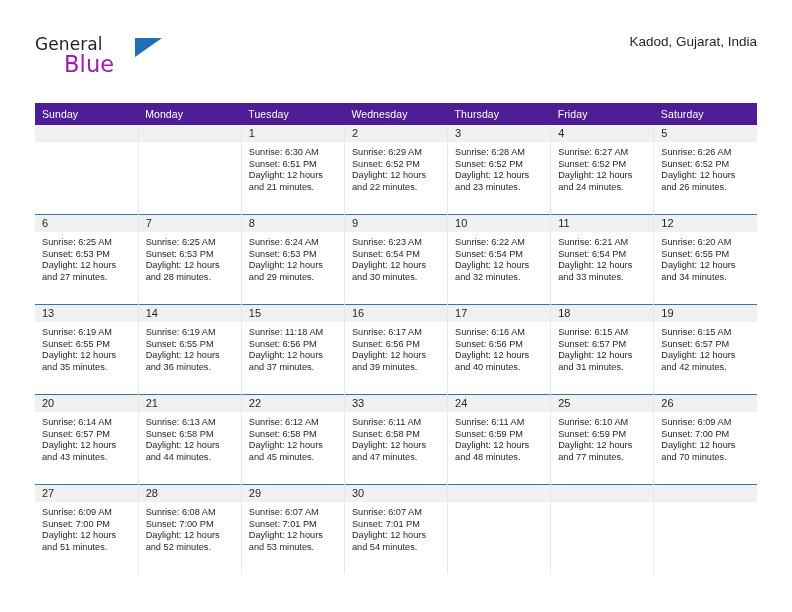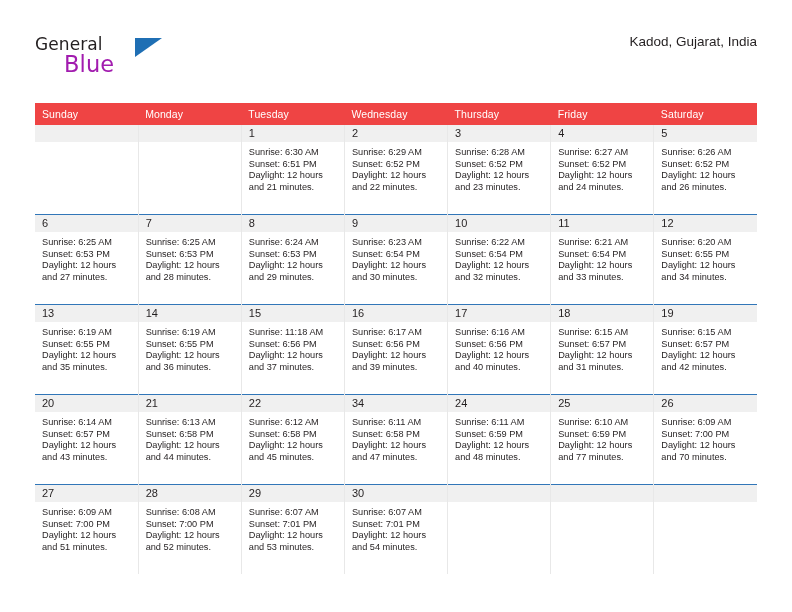--- a/index.html
+++ b/index.html
@@ -100,21 +100,21 @@
     top: 103px;
     width: 722px;
     border-collapse: collapse;
     table-layout: fixed;
   }
   .calendar col {
     width: 103.143px;
   }
 
   .calendar thead th {
-    background: #ef4444;
+    background: #4c1d95;
     color: #ffffff;
     font-size: 10.5px;
     font-weight: 400;
     text-align: left;
     padding: 5px 0 5px 7px;
     height: 11px;
     letter-spacing: 0.1px;
     font-family: "Liberation Sans", sans-serif;
     border: none;
   }
@@ -403,21 +403,21 @@
           <td>
             <div class="daynum-band">22</div>
             <div class="cell-body">
               <div>Sunrise: 6:12 AM</div>
               <div>Sunset: 6:58 PM</div>
               <div>Daylight: 12 hours</div>
               <div>and 45 minutes.</div>
             </div>
           </td>
           <td>
-            <div class="daynum-band">34</div>
+            <div class="daynum-band">33</div>
             <div class="cell-body">
               <div>Sunrise: 6:11 AM</div>
               <div>Sunset: 6:58 PM</div>
               <div>Daylight: 12 hours</div>
               <div>and 47 minutes.</div>
             </div>
           </td>
           <td>
             <div class="daynum-band">24</div>
             <div class="cell-body">

